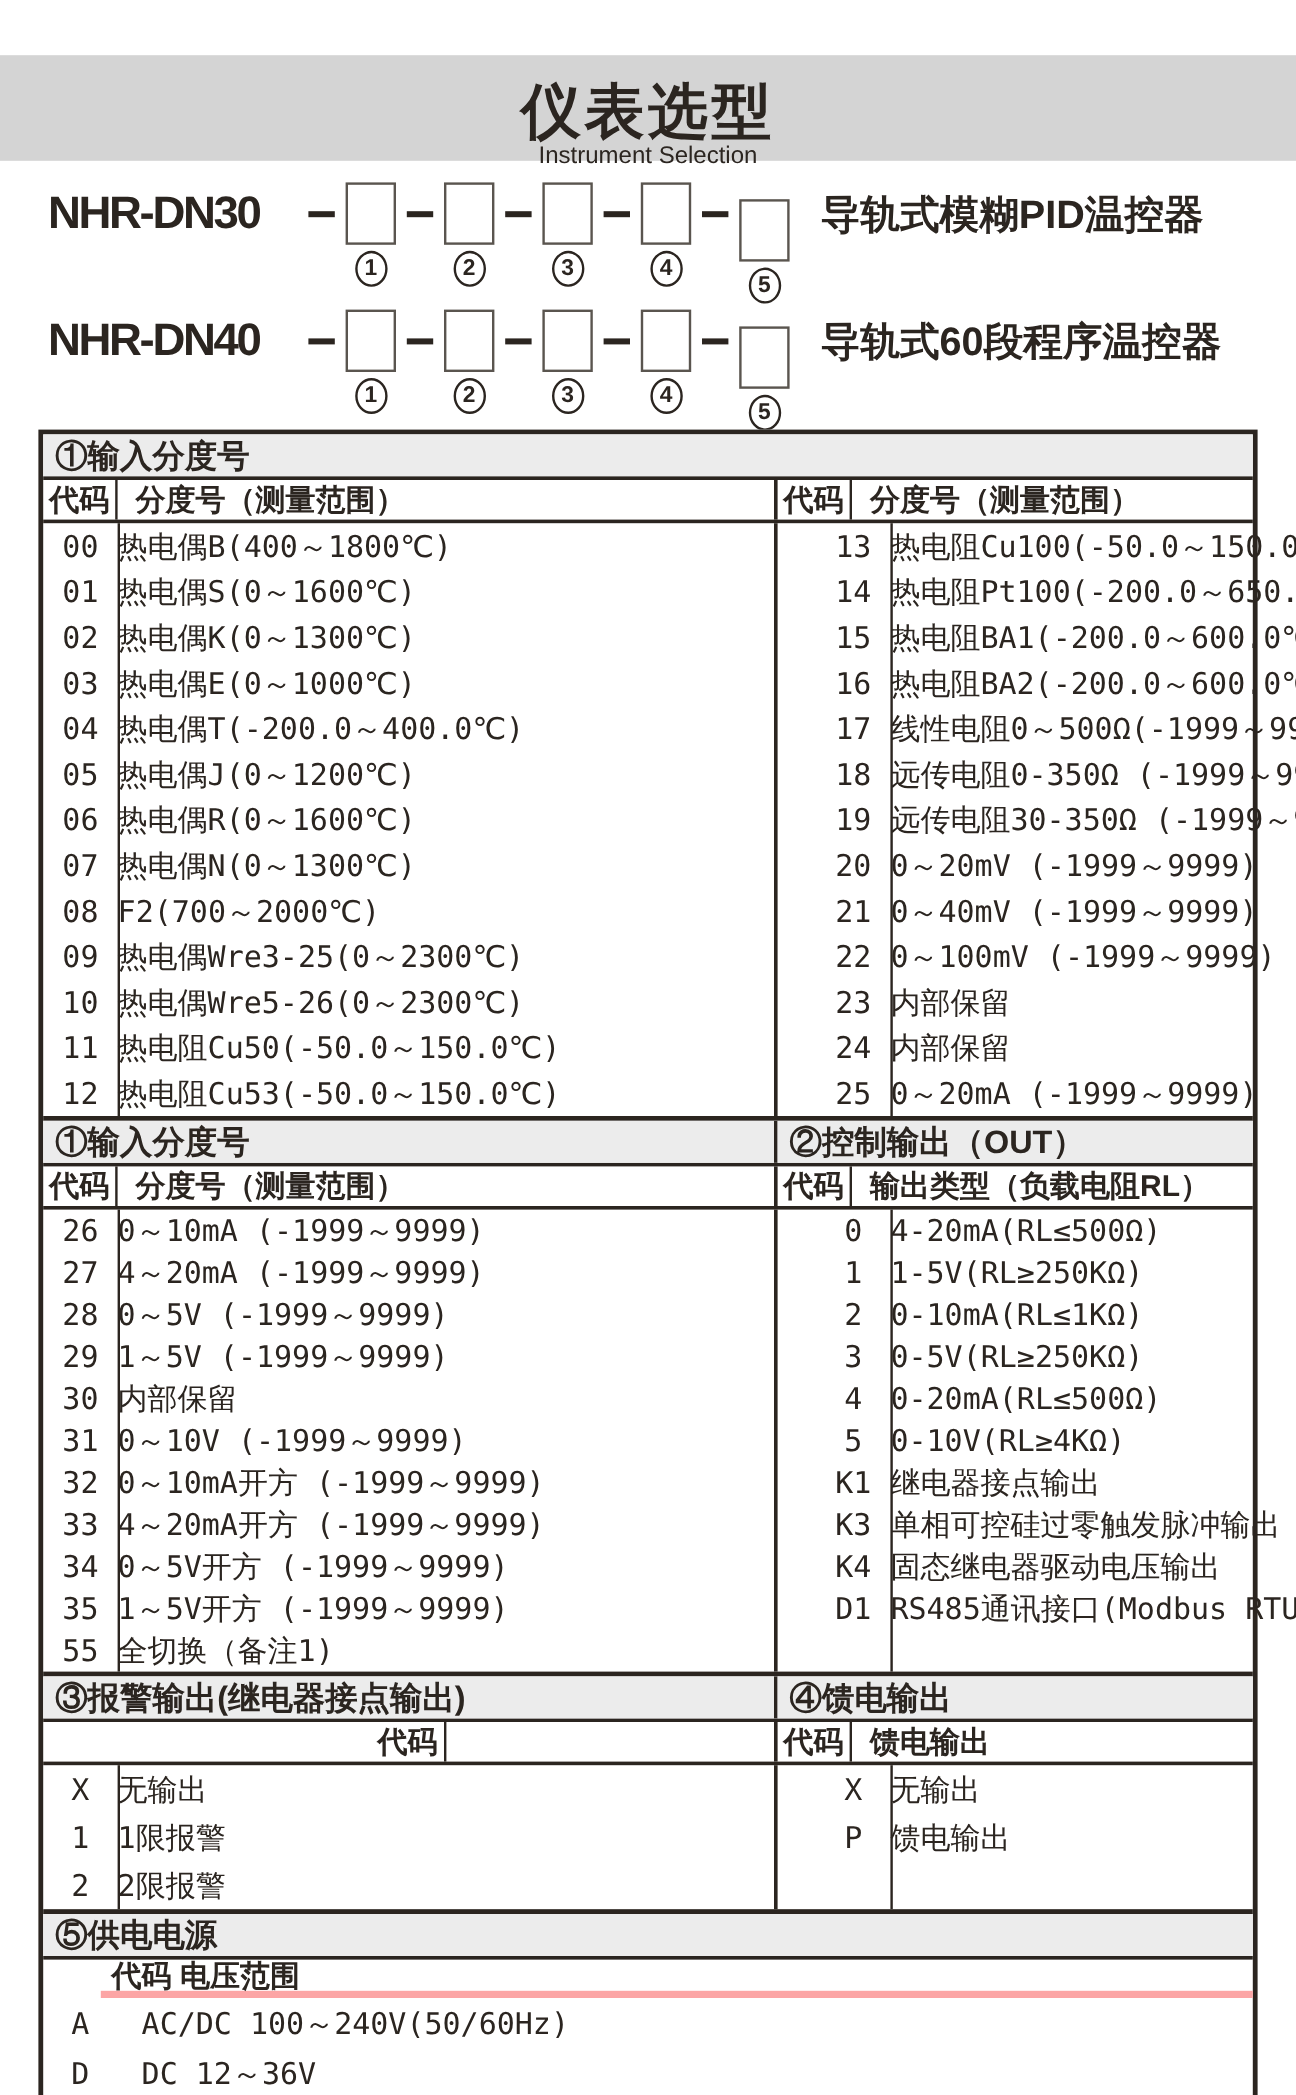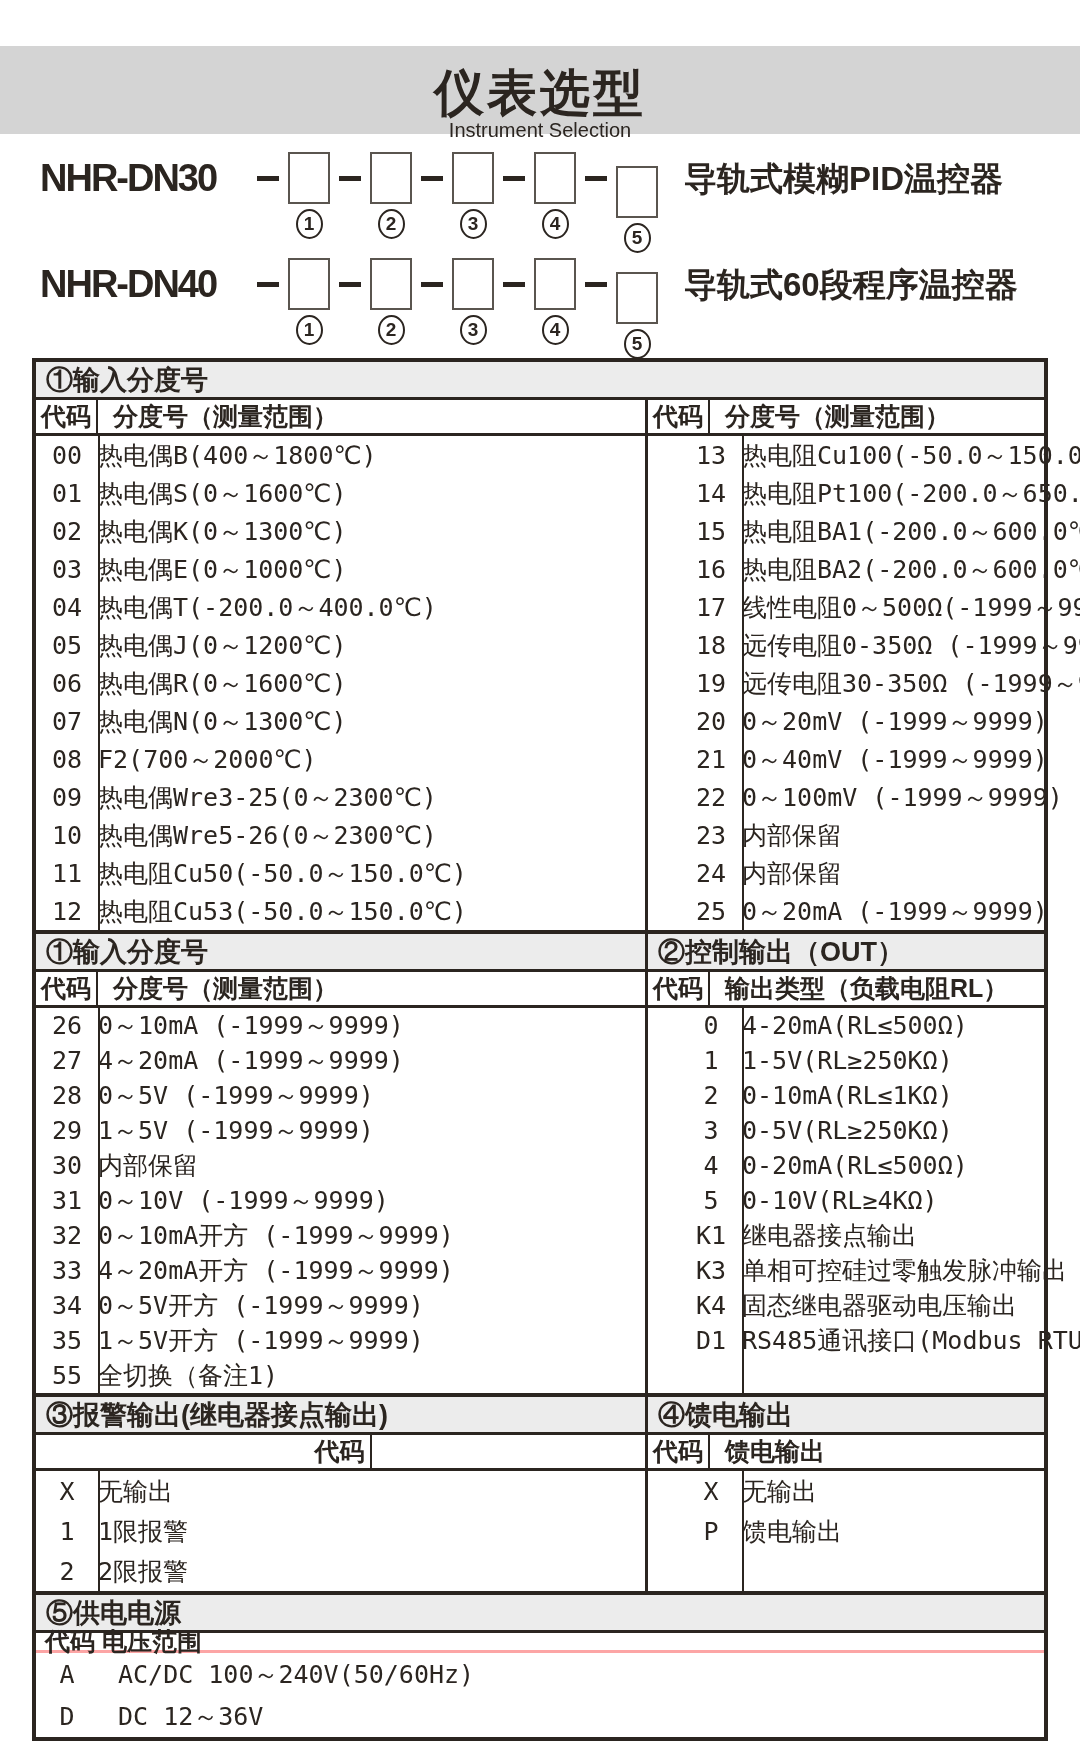--- a/index.html
+++ b/index.html
@@ -65,22 +65,22 @@
   .trow { display:flex; align-items:center; font-size:25px; font-family:"DejaVu Sans Mono","DejaVu Sans",monospace; }
   .tcode { width:62px; flex-shrink:0; text-align:center; }
   .tdesc { white-space:nowrap; }
   .rows-s1 .trow { height:38px; }
   .rows-s2 .trow { height:35px; }
   .rows-s34 .trow { height:40px; }
   .rows-s5 .trow { height:42px; }
   .rows-s5 .tdesc { padding-left:20px; }
 
   .s5-header {
-    height:20px; border-bottom:3px solid #fca5a5; font-weight:bold; font-size:25px;
-    display:flex; align-items:center; padding-left:9px;
+    height:32px; border-bottom:6px solid #fca5a5; font-weight:bold; font-size:25px;
+    display:flex; align-items:center; padding-left:9px;margin-left:48px;
   }
 </style>
 </head>
 <body>
 
 <div class="page">
 
   <div class="title-band">
     <div class="title-main">仪表选型</div>
     <div class="title-sub">Instrument Selection</div>

